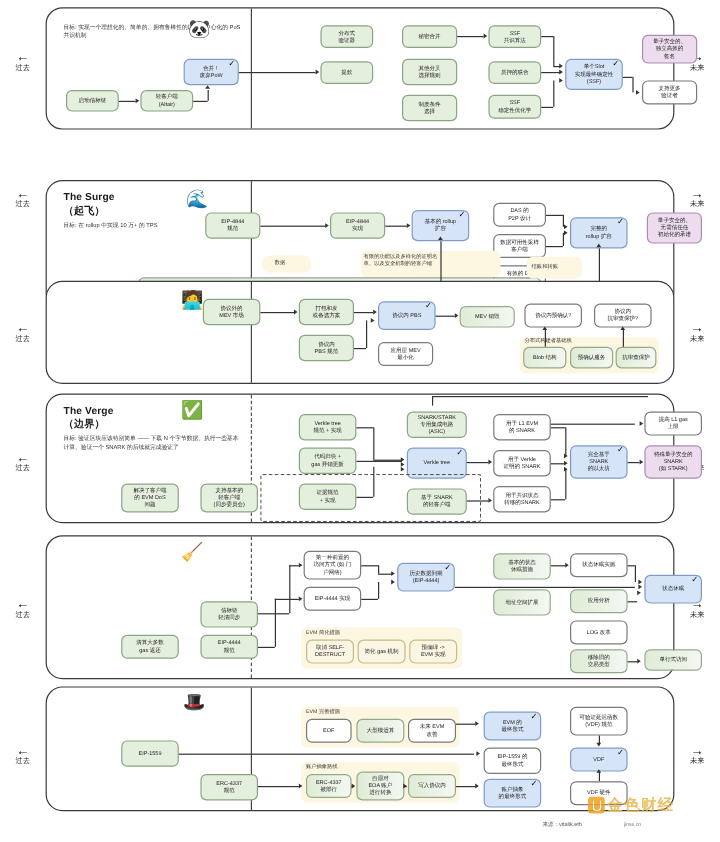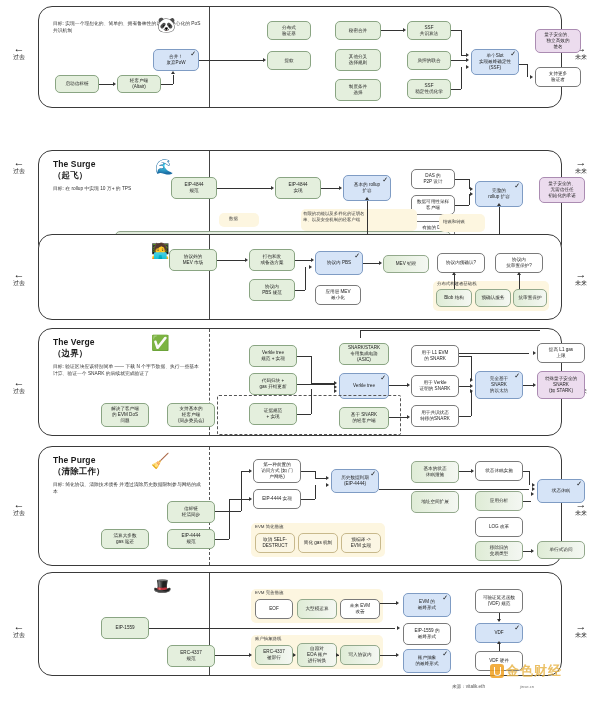--- a/index.html
+++ b/index.html
@@ -475,27 +475,20 @@
     <span class="arrow">←</span>
     <span>过去</span>
   </div>
   <div class="side-label" style="left:564px; top:500px;">
     <span class="arrow">→</span>
     <span>未来</span>
   </div>
 
   <div class="phase" style="top:446px; height:120px;">
     <div class="divider dashed" style="left:170px;"></div>
-    <div class="phase-head">
-      <div class="phase-title">
-        <span>The Purge</span><br>
-        <span>（清除工作）</span>
-      </div>
-      <div class="phase-goal">目标: 简化协议、清除技术债务 并通过清除历史数据限制参与网络的成本</div>
-    </div>
     <div class="phase-emoji" style="left:112px; top:6px;">🧹</div>
 
     <div class="node green" style="left:62px; top:82px; width:48px; height:20px;">清算大多数
 gas 返还</div>
     <div class="node green" style="left:128px; top:82px; width:48px; height:20px;">EIP-4444
 规范</div>
     <div class="node green" style="left:128px; top:54px; width:48px; height:22px;">信标链
 轻清同步</div>
     <div class="node white" style="left:214px; top:42px; width:48px; height:20px;">EIP-4444 实现</div>
     <div class="node white" style="left:214px; top:12px; width:48px; height:24px;">第一种前置的

